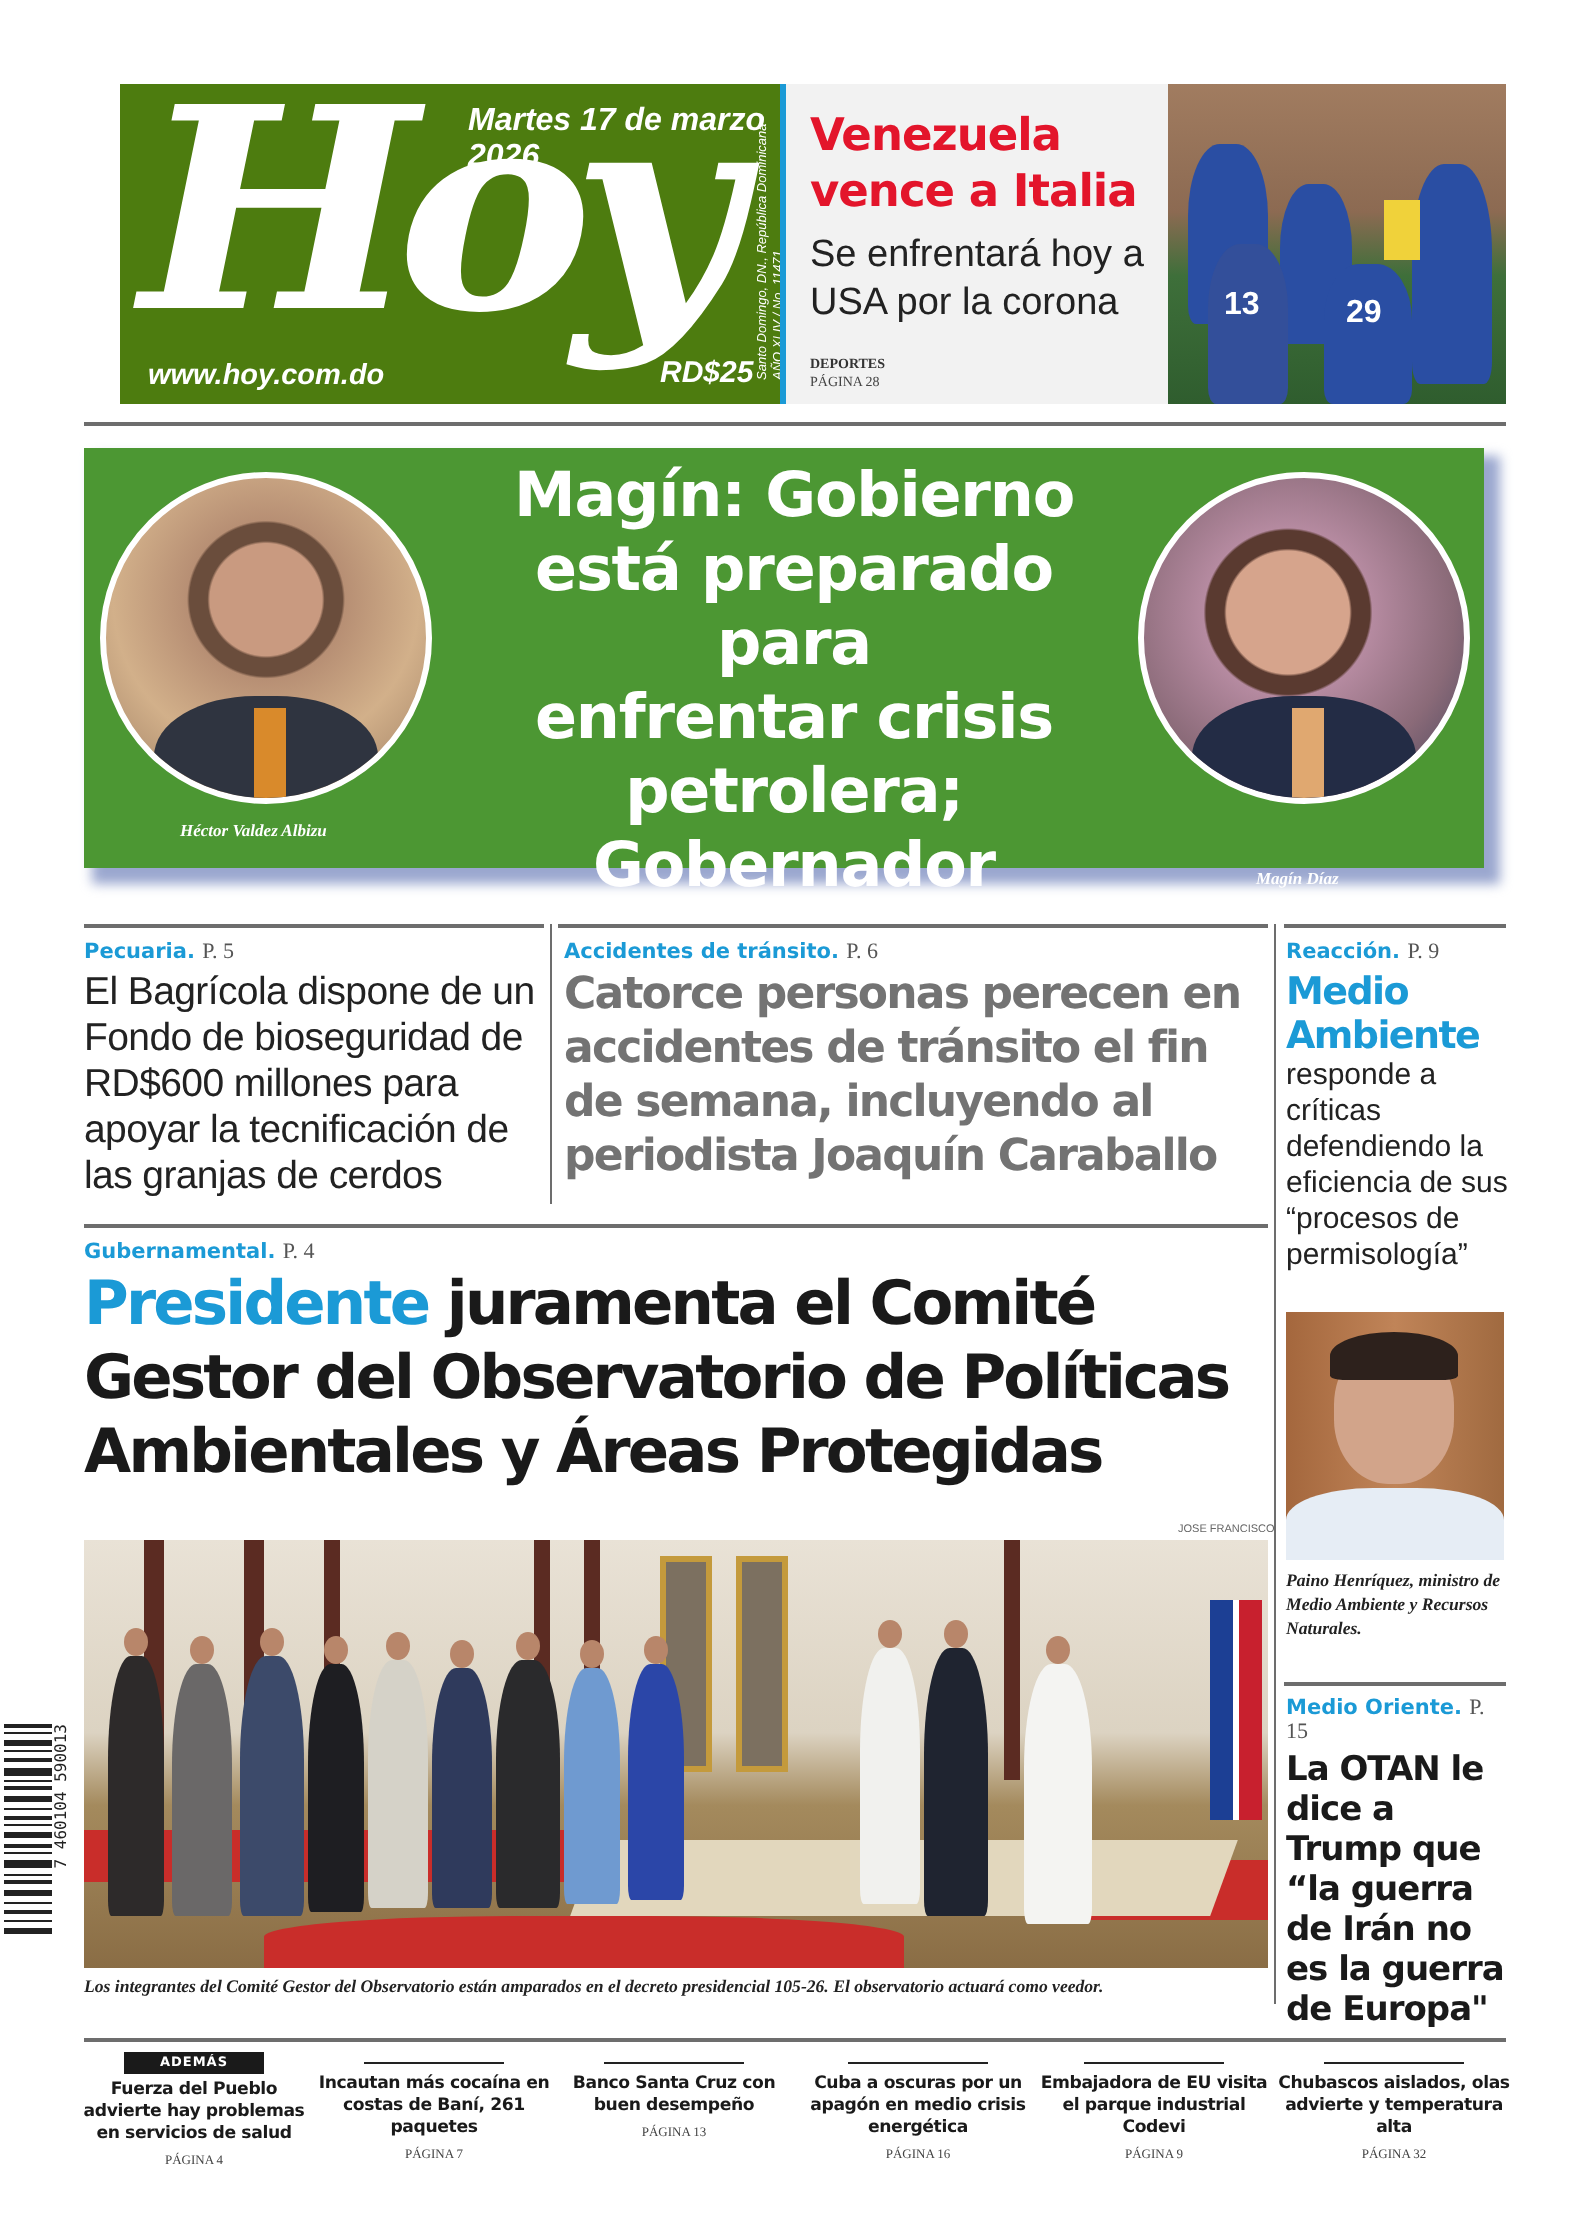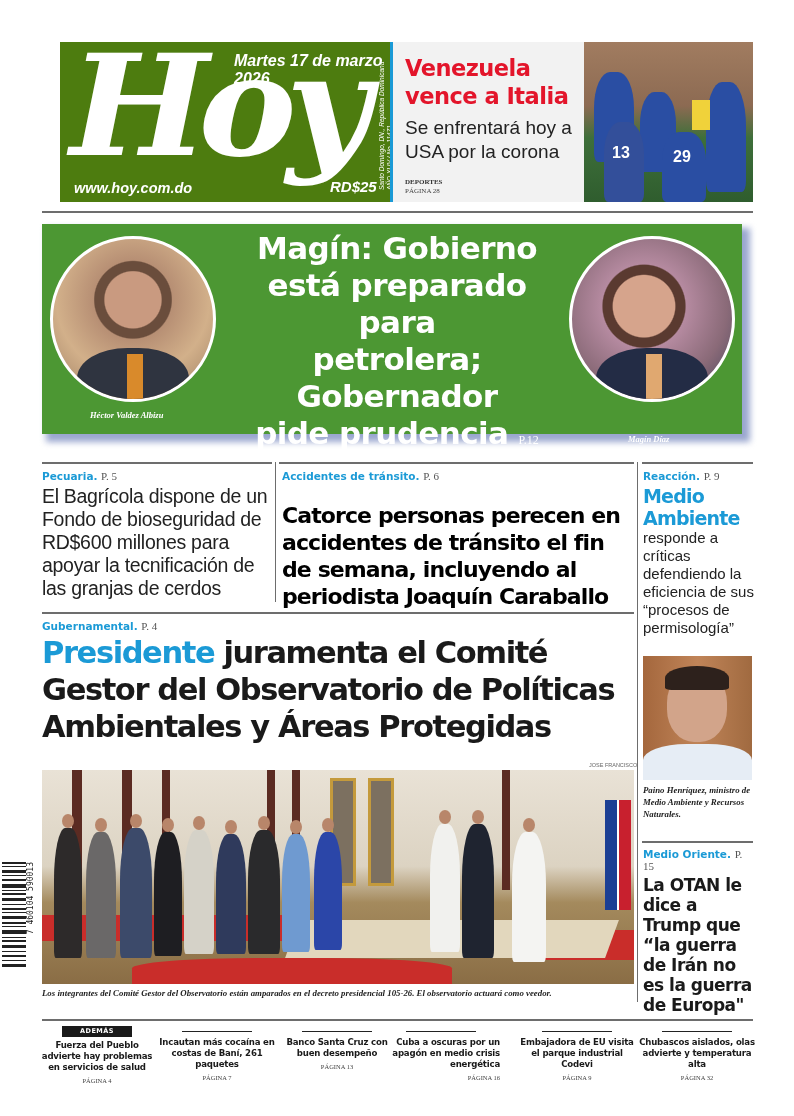--- a/index.html
+++ b/index.html
@@ -44,21 +44,21 @@
   .banner-head .pg { font-family: "Liberation Serif", serif; font-weight: normal; font-size: 12px; letter-spacing: 0; }
 
   
   .kicker { font-family: "DejaVu Sans", sans-serif; font-weight: bold; color: #1b9ad6; font-size: 10.5px; }
   .kicker .pg { font-family: "Liberation Serif", serif; font-weight: normal; color: #555; font-size: 11px; }
   .vrule { background: #6d6d6d; width: 1px; }
 
   .story1 { left: 42px; top: 470px; width: 228px; }
   .story1 .hd { margin-top: 3px; font-family: "Liberation Sans", sans-serif; font-size: 19.5px; line-height: 23px; color: #222; letter-spacing: -0.3px; }
   .story2 { left: 282px; top: 470px; width: 350px; }
-  .story2 .hd { margin-top: 20px; font-family: "DejaVu Sans", sans-serif; font-weight: bold; font-size: 22px; line-height: 27px; color: #000000; letter-spacing: -0.9px; }
+  .story2 .hd { margin-top: 2px; font-family: "DejaVu Sans", sans-serif; font-weight: bold; font-size: 22px; line-height: 27px; color: #737373; letter-spacing: -0.9px; }
   .story3 { left: 643px; top: 470px; width: 112px; }
   .story3 .big { margin-top: 3px; font-family: "DejaVu Sans", sans-serif; font-weight: bold; color: #1b9ad6; font-size: 19px; line-height: 22px; letter-spacing: -0.8px; }
   .story3 .rest { font-family: "Liberation Sans", sans-serif; color: #222; font-size: 15px; line-height: 18px; }
 
   .story-main { left: 42px; top: 620px; width: 592px; }
   .story-main .hd { margin-top: 2px; font-family: "DejaVu Sans", sans-serif; font-weight: bold; font-size: 30.5px; line-height: 37px; color: #1a1a1a; letter-spacing: -1.4px; }
   .story-main .hd .hl { color: #1b9ad6; }
 
   .main-photo { left: 42px; top: 770px; width: 592px; height: 214px; overflow: hidden;
                 background: linear-gradient(180deg, #e9e2d6 0%, #dcd3c2 45%, #a48a5d 62%, #8a6d45 100%); }
@@ -137,20 +137,21 @@
 <div class="abs banner-shadow"></div>
 <div class="abs banner">
   <div class="portrait p1">
     <div class="suit"></div>
     <div class="tie"></div>
   </div>
   <div class="cap" style="left:48px;top:186px;">Héctor Valdez Albizu</div>
   <div class="abs banner-head">
     <div>Magín: Gobierno</div>
     <div>está preparado para</div>
+    <div>enfrentar crisis</div>
     <div>petrolera; Gobernador</div>
     <div><span>pide prudencia</span> <span class="pg">P.12</span></div>
   </div>
   <div class="portrait p2">
     <div class="suit" style="background:#232c45;"></div>
     <div class="tie" style="background:#e0a870;"></div>
   </div>
   <div class="cap" style="left:586px;top:186px;margin-top:24px;">Magín Díaz</div>
 </div>
 
@@ -279,21 +280,21 @@
 <div class="bot-item" style="left:158px;">
   <div class="bar" style="margin-top:5px;"></div>
   <div class="t">Incautan más cocaína en costas de Baní, 261 paquetes</div>
   <div class="p">PÁGINA 7</div>
 </div>
 <div class="bot-item" style="left:278px;">
   <div class="bar" style="margin-top:5px;"></div>
   <div class="t">Banco Santa Cruz con buen desempeño</div>
   <div class="p">PÁGINA 13</div>
 </div>
-<div class="bot-item" style="left:382px;text-align:right;">
+<div class="bot-item" style="left:400px;">
   <div class="bar" style="margin-top:5px;"></div>
   <div class="t">Cuba a oscuras por un apagón en medio crisis energética</div>
   <div class="p">PÁGINA 16</div>
 </div>
 <div class="bot-item" style="left:518px;">
   <div class="bar" style="margin-top:5px;"></div>
   <div class="t">Embajadora de EU visita el parque industrial Codevi</div>
   <div class="p">PÁGINA 9</div>
 </div>
 <div class="bot-item" style="left:638px;">

